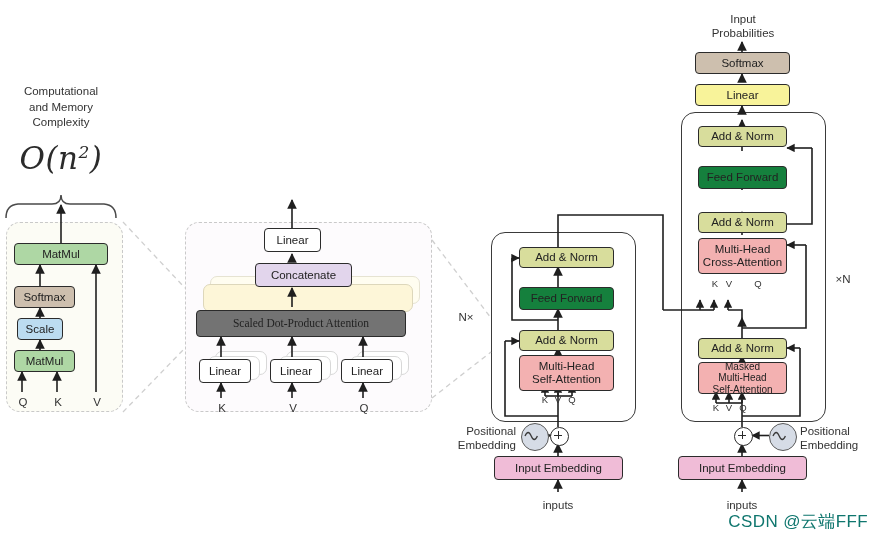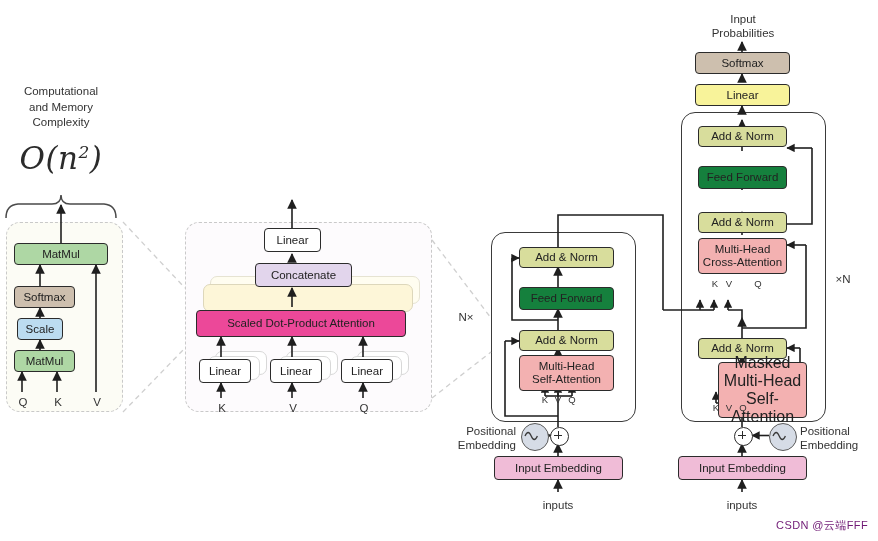--- a/index.html
+++ b/index.html
@@ -22,21 +22,21 @@
 
   .lbl{position:absolute;font-size:11.5px;color:#333;text-align:center;line-height:1.25;z-index:6;}
   .lbl.vq{font-size:9.5px;color:#333;}
 
   
   .c-green   {background:#aed7a4;}
   .c-tan     {background:#cdbfae;}
   .c-blue    {background:#bcdcf0;}
   .c-white   {background:#ffffff;}
   .c-lav     {background:#e2d5ec;text-align:center;}
-  .c-amber   {background:#ec4899;}
+  .c-amber   {background:#737373;font-family:Liberation Serif, serif;}
   .c-olive   {background:#d8dd9c;}
   .c-ff      {background:#15803d;}
   .c-pink    {background:#f3b1b1;}
   .c-yellow  {background:#f8f39a;}
   .c-embed   {background:#f0bcd7;}
 
   
   .panel{position:absolute;box-sizing:border-box;z-index:1;}
   .panel.dashed{
     border:1.5px dashed #c9c9c9;border-radius:14px;
@@ -81,21 +81,21 @@
     background:#fff;border:1.5px solid #2b2b2b;z-index:6;
   }
   .plus-circle:before,.plus-circle:after{
     content:"";position:absolute;background:#2b2b2b;
   }
   .plus-circle:before{left:3px;top:6.8px;width:8px;height:1.5px;}
   .plus-circle:after{left:6.8px;top:3px;width:1.5px;height:8px;}
 
   .watermark{
     position:absolute;right:10px;bottom:8px;
-    font-size:11px;color:#701a75;z-index:9;letter-spacing:.4px;
+    font-size:17px;color:#0f766e;z-index:9;letter-spacing:.4px;
   }
 </style>
 </head>
 <body>
 
 <div id="stage">
 
   <div class="panel dashed tintA" style="left:6px;top:222px;width:117px;height:190px;"></div>
 
   <div class="panel dashed tintB" style="left:185px;top:222px;width:247px;height:190px;"></div>
@@ -327,21 +327,21 @@
     <span>Multi-Head</span>
     <span>Cross-Attention</span>
   </div>
 
   <div class="lbl vq" style="left:707px;top:278px;width:16px;">K</div>
   <div class="lbl vq" style="left:721px;top:278px;width:16px;">V</div>
   <div class="lbl vq" style="left:750px;top:278px;width:16px;">Q</div>
 
   <div class="box c-olive" style="left:698px;top:338px;width:89px;height:21px;">Add &amp; Norm</div>
 
-  <div class="box c-pink" style="left:698px;top:362px;width:89px;height:56px;flex-direction:column;font-size:16px;margin-left:20px;">
+  <div class="box c-pink" style="left:698px;top:362px;width:89px;height:32px;flex-direction:column;font-size:10px;">
     <span>Masked</span>
     <span>Multi-Head</span>
     <span>Self-Attention</span>
   </div>
 
   <div class="lbl vq" style="left:708px;top:402px;width:16px;">K</div>
   <div class="lbl vq" style="left:721px;top:402px;width:16px;">V</div>
   <div class="lbl vq" style="left:735px;top:402px;width:16px;">Q</div>
 
   <div class="lbl" style="left:826px;top:272px;width:34px;">×N</div>

